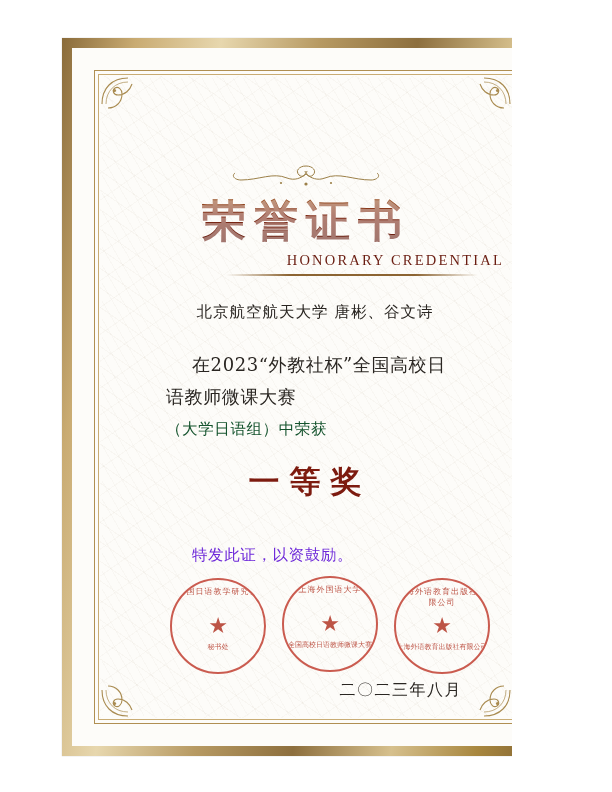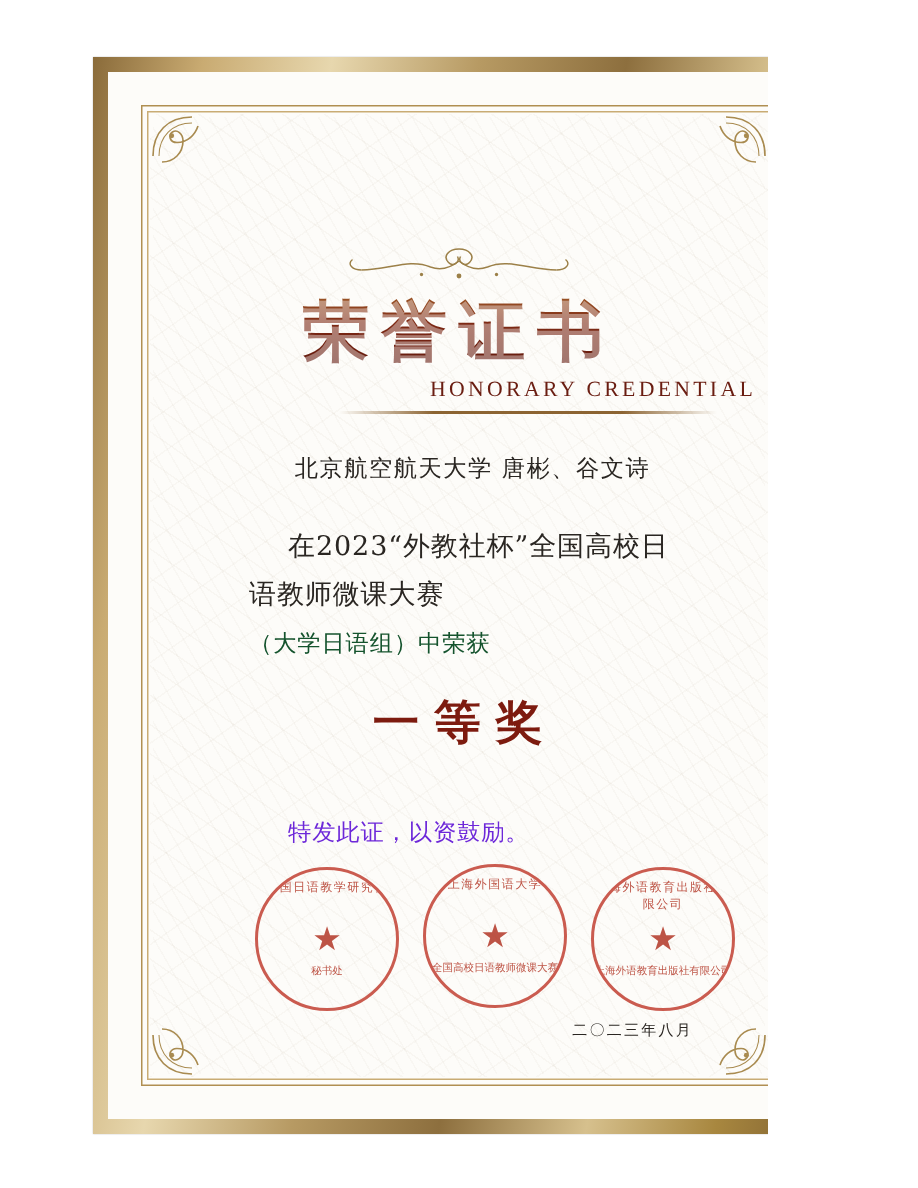--- a/index.html
+++ b/index.html
@@ -238,21 +238,21 @@
     font-size: 7px;
     line-height: 9px;
     color: #b0301f;
   }
 
   .date {
     position: absolute;
     top: 596px;
     right: 42px;
     font-family: "DejaVu Serif", serif;
-    font-size: 10px;
+    font-size: 16px;
     letter-spacing: 1.5px;
     color: #2a2622;
   }
 
   
   .texture {
     position: absolute;
     left: 30px; top: 30px; right: 30px; bottom: 30px;
     background:
       repeating-linear-gradient(60deg, rgba(150,130,100,0.045) 0 1px, transparent 1px 9px);

